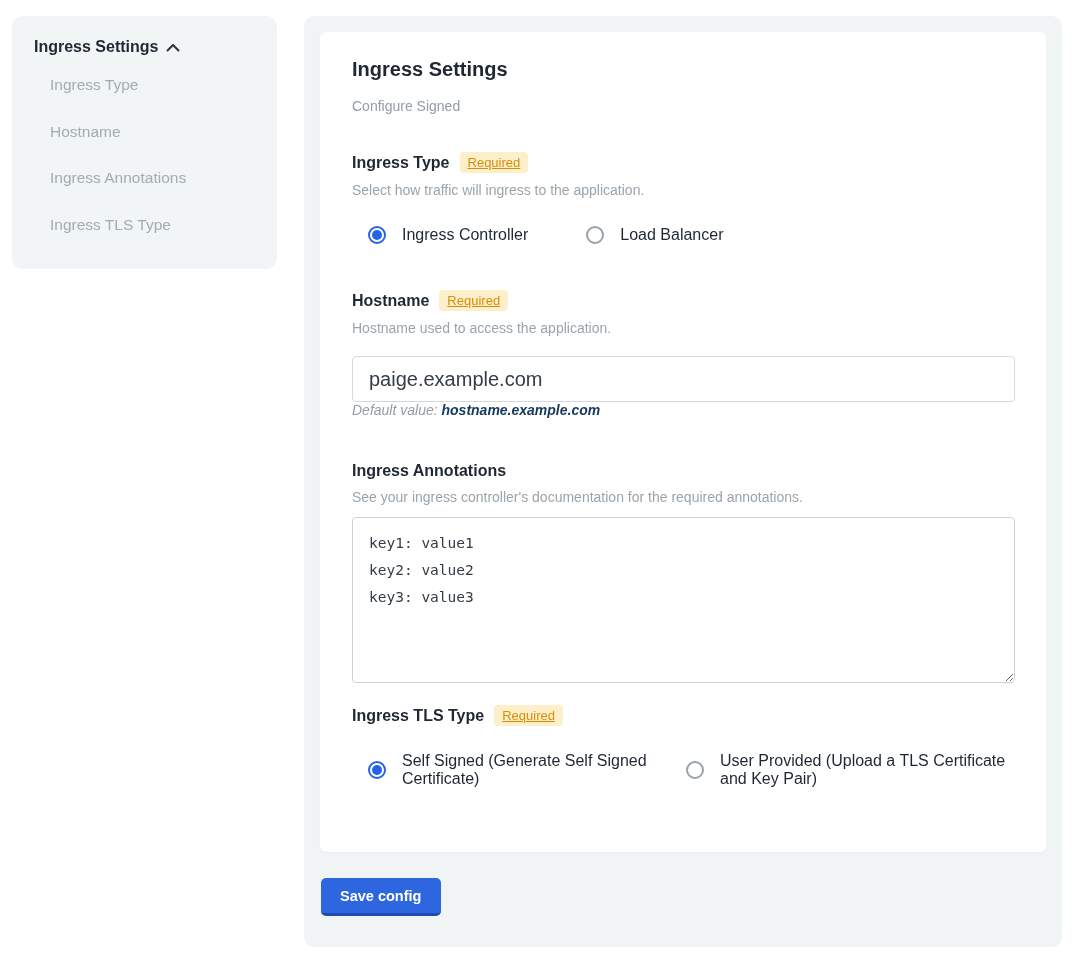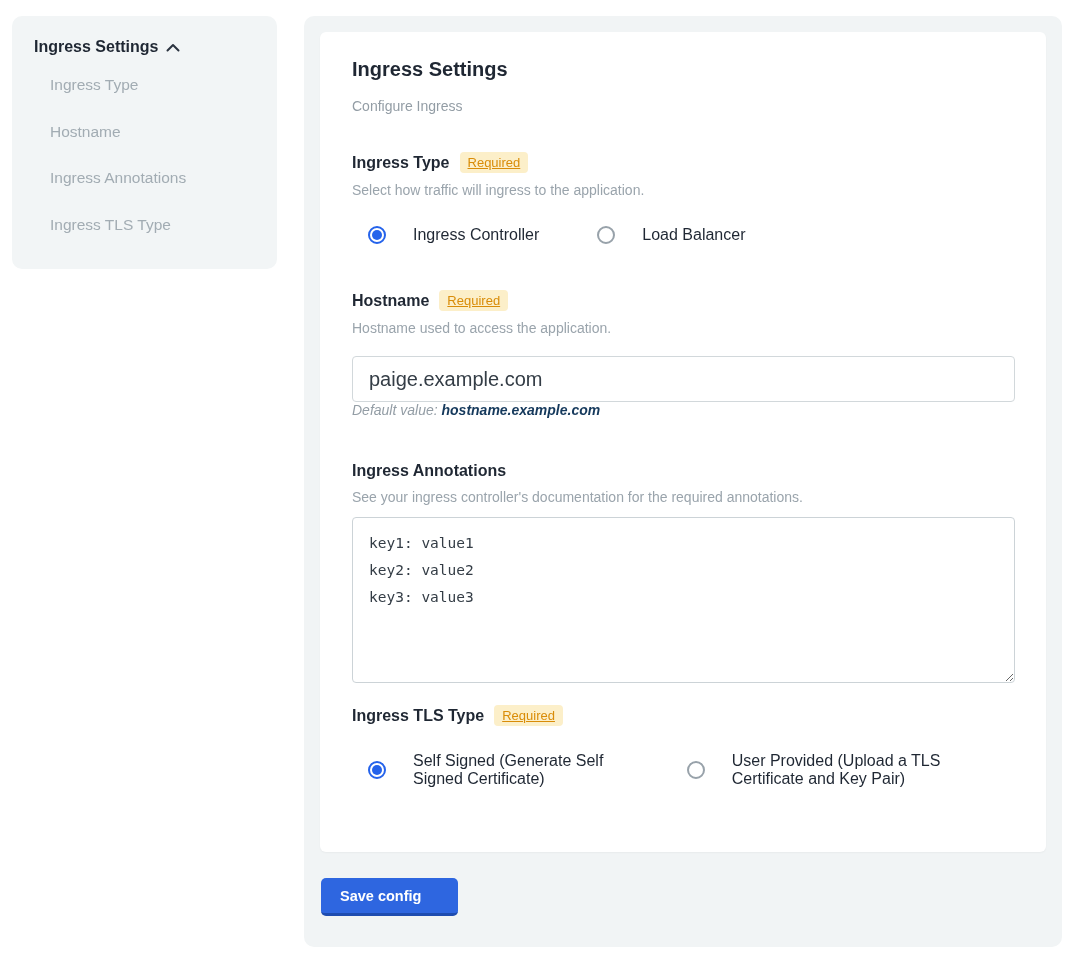--- a/index.html
+++ b/index.html
@@ -83,21 +83,21 @@
   .sec-ingress-type { margin-top: 38px; }
   .radio-row {
     display: flex; align-items: center; gap: 42px;
     margin-top: 28px;
   }
   .radio-col {
     display: flex; flex-direction: row; gap: 21px;
     margin-top: 26px;
   }
   .radio-option {
-    display: flex; align-items: center; gap: 27px;
+    display: flex; align-items: center; gap: 16px;
     cursor: pointer;
     padding-left: 16px;
   }
   .radio {
     width: 18px; height: 18px;
     border: 2px solid #98a2aa;
     border-radius: 50%;
     display: inline-flex; align-items: center; justify-content: center;
     flex: 0 0 auto;
     background: #fff;
@@ -156,21 +156,21 @@
     margin-left: 1px;
     display: inline-block;
     background: #2e66e0;
     color: #ffffff;
     font-family: "Liberation Sans", sans-serif;
     font-size: 14.5px;
     font-weight: 700;
     border: none;
     border-bottom: 3px solid #1e4cb0;
     border-radius: 5px;
-    padding: 10px 37px 9px 19px;
+    padding: 10px 20px 9px 19px;
     cursor: pointer;
   }
 </style>
 </head>
 <body>
 
 <aside class="sidebar">
   <div class="sidebar-header">
     <span>Ingress Settings</span>
     <svg width="14" height="9" viewBox="0 0 14 9">
@@ -181,21 +181,21 @@
     <div class="sidebar-item">Ingress Type</div>
     <div class="sidebar-item">Hostname</div>
     <div class="sidebar-item">Ingress Annotations</div>
     <div class="sidebar-item">Ingress TLS Type</div>
   </nav>
 </aside>
 
 <main class="panel">
   <section class="card">
     <h1 class="card-title">Ingress Settings</h1>
-    <p class="card-subtitle">Configure Ingress</p>
+    <p class="card-subtitle">Configure Signed</p>
 
     <div class="field sec-ingress-type">
       <div class="field-label-row">
         <span class="field-label">Ingress Type</span>
         <span class="required-badge">Required</span>
       </div>
       <p class="field-desc">Select how traffic will ingress to the application.</p>
       <div class="radio-row">
         <label class="radio-option">
           <span class="radio checked"></span>

